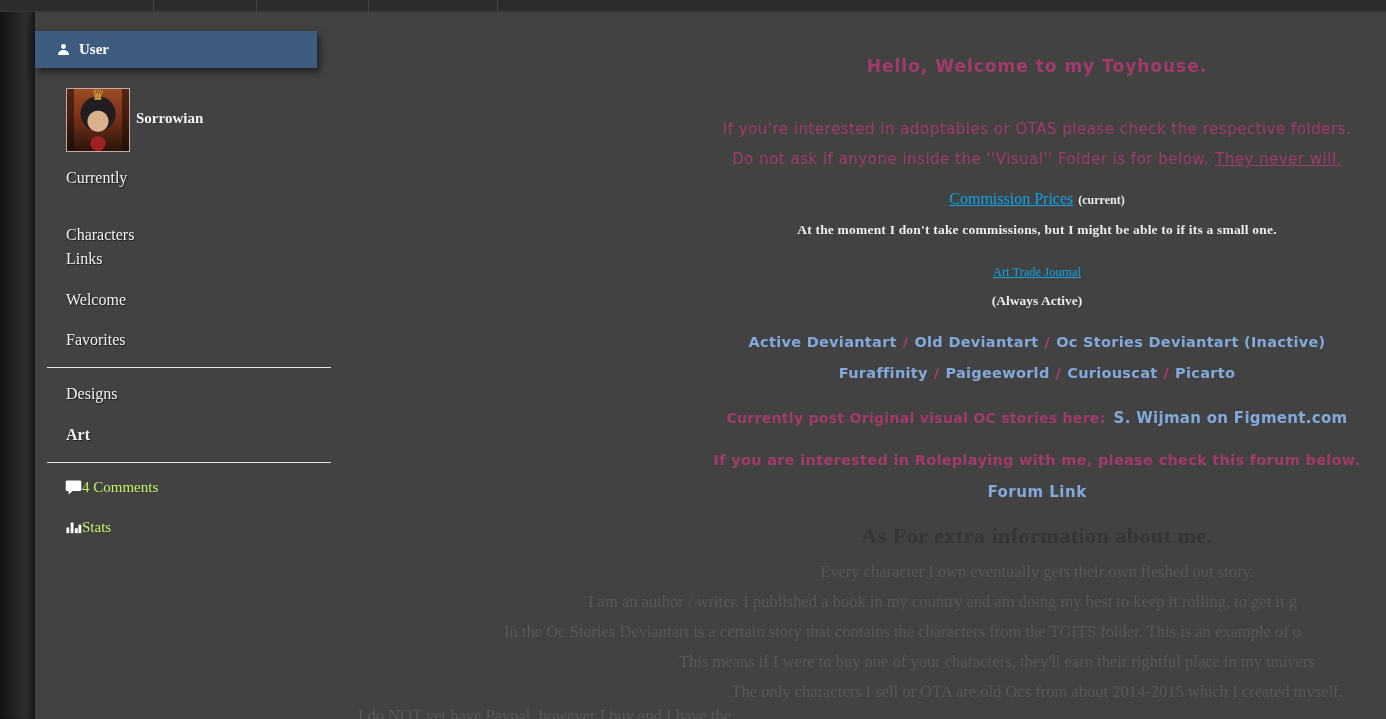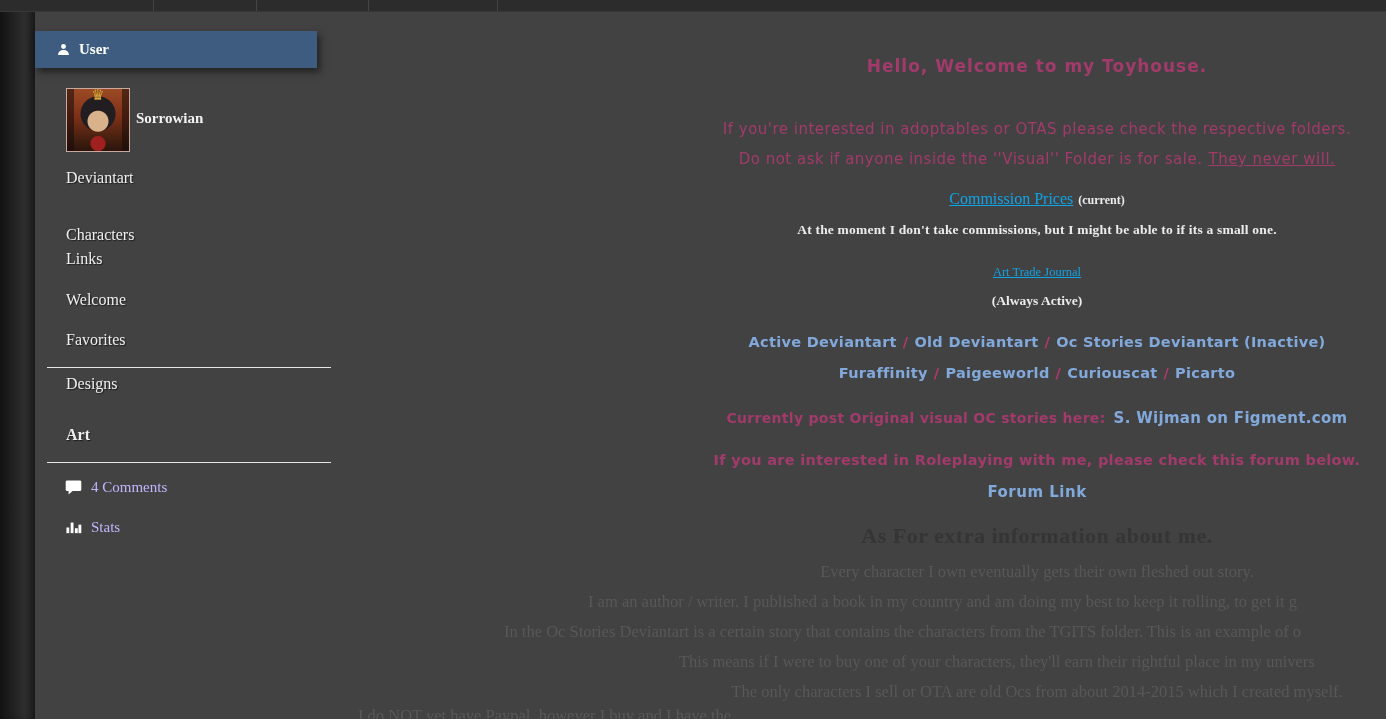--- a/index.html
+++ b/index.html
@@ -53,21 +53,21 @@
   }
   .username{
     position:absolute;left:136px;top:110px;
     color:#f2f2f2;font-weight:bold;font-size:15px;cursor:pointer;
   }
   .menu-item{
     position:absolute;left:66px;color:#f0f0f0;font-size:16px;cursor:pointer;
     text-shadow:1px 1px 1px rgba(0,0,0,.6);
   }
   .sb-divider{position:absolute;left:47px;width:284px;height:0;border-top:1px solid #e6e6e6;}
-  .sb-footer-row{position:absolute;display:flex;align-items:flex-end;gap:9px;color:#c4b5fd;
+  .sb-footer-row{position:absolute;display:flex;align-items:flex-end;color:#bef264;
     font-size:15px;cursor:pointer;left:65px;}
   .sb-footer-row svg{display:block;}
 
   
   .main{position:absolute;left:348px;top:0;width:1378px;height:719px;}
   .mline{position:absolute;left:0;right:0;text-align:center;white-space:nowrap;}
 
   .comic{font-family:"DejaVu Sans",sans-serif;}
   .pink{color:#a23a6b;}
   .c-link{color:#82a9dc;cursor:pointer;}
@@ -124,29 +124,29 @@
     </svg>
   </span>
   <span>User</span>
 </div>
 
 <div class="avatar">
   <span class="crown">♛</span>
 </div>
 <div class="username">Sorrowian</div>
 
-<div class="menu-item" style="top:169px;">Deviantart</div>
+<div class="menu-item" style="top:169px;">Currently</div>
 <div class="menu-item" style="top:226px;">Characters</div>
 <div class="menu-item" style="top:250px;">Links</div>
 <div class="menu-item" style="top:291px;">Welcome</div>
 <div class="menu-item" style="top:331px;text-align:right;">Favorites</div>
 
 <div class="sb-divider" style="top:367px;"></div>
 
-<div class="menu-item" style="top:375px;text-align:right;">Designs</div>
+<div class="menu-item" style="top:385px;text-align:right;">Designs</div>
 <div class="menu-item" style="top:426px;font-weight:bold;">Art</div>
 
 <div class="sb-divider" style="top:462px;"></div>
 
 <div class="sb-footer-row" style="top:479px;">
   <span>
     <svg width="17" height="17" viewBox="0 0 24 24" fill="#ffffff">
       <rect x="1" y="2" width="22" height="15" rx="2"></rect>
       <path d="M5 15l0 7 7-6z"></path>
     </svg>
@@ -166,21 +166,21 @@
   <span>Stats</span>
 </div>
 
 <div class="main">
 
   <div class="mline comic pink hello">Hello, Welcome to my Toyhouse.</div>
 
   <div class="mline comic pink interested">If you're interested in adoptables or OTAS please check the respective folders.</div>
 
   <div class="mline comic pink donotask">
-    <span>Do not ask if anyone inside the ''Visual'' Folder is for sale.</span><span class="never">They never will.</span>
+    <span>Do not ask if anyone inside the ''Visual'' Folder is for below.</span><span class="never">They never will.</span>
   </div>
 
   <div class="mline commission">
     <span class="s-link">Commission Prices</span><span class="note">(current)</span>
   </div>
 
   <div class="mline atm">At the moment I don't take commissions, but I might be able to if its a small one.</div>
 
   <div class="mline arttrade">
     <span class="s-link">Art Trade Journal</span>

